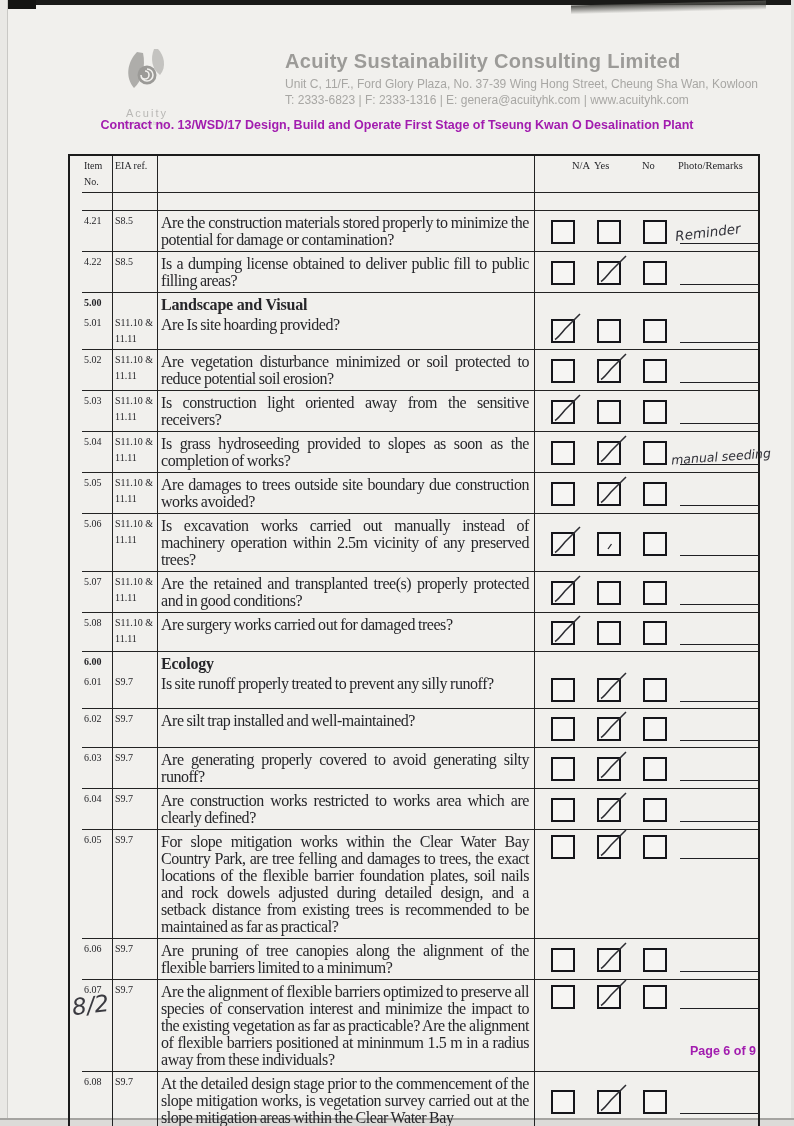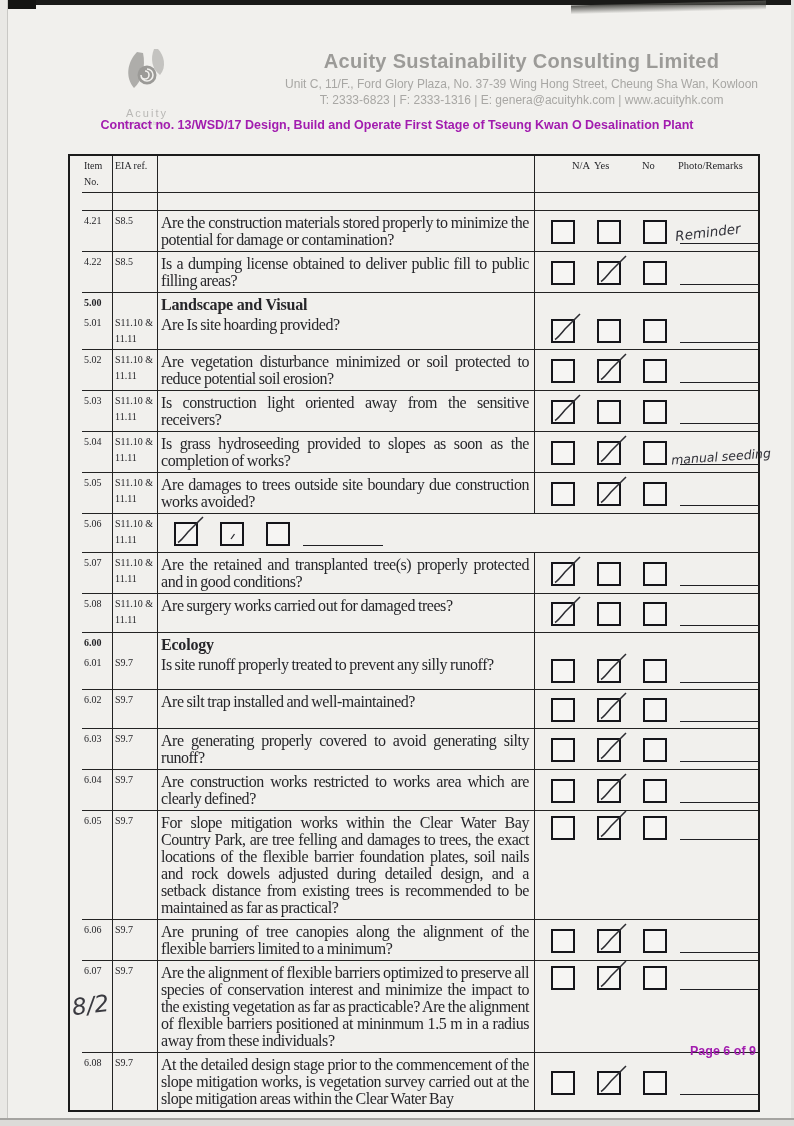--- a/index.html
+++ b/index.html
@@ -10,21 +10,21 @@
   .notch{position:absolute;top:0;left:6px;width:30px;height:9px;background:#141412;}
   .fold{position:absolute;top:3px;right:28px;width:195px;height:9px;
         background:linear-gradient(to bottom,#4a4a46,rgba(74,74,70,0));transform:skewY(-1.4deg);}
   .scan-left{position:absolute;left:0;top:0;bottom:0;width:7px;background:#e9e8e5;border-right:1px solid #c9c8c5;}
   .scan-right{position:absolute;right:0;top:0;bottom:0;width:3px;background:#e4e3e0;}
   .scan-bottom{position:absolute;bottom:0;left:0;width:100%;height:6px;background:#dcdbd8;border-top:2px solid #a5a4a1;}
   
   .logo{position:absolute;left:110px;top:48px;width:74px;text-align:center;}
   .logo-brand{font-family:"Liberation Sans",sans-serif;font-size:11px;letter-spacing:2px;color:#b9b8b5;margin-top:1px;text-align:center;}
   .logo-sub{font-family:"Liberation Sans",sans-serif;font-size:5.5px;letter-spacing:1px;color:#c6c5c2;margin-top:1px;}
-  .coinfo{position:absolute;right:36px;top:50px;text-align:center;font-family:"Liberation Sans",sans-serif;}
+  .coinfo{position:absolute;right:36px;top:50px;text-align:left;font-family:"Liberation Sans",sans-serif;}
   .coname{font-size:20px;font-weight:bold;color:#9c9b98;letter-spacing:.3px;}
   .coaddr{margin-top:4px;font-size:12px;color:#a8a7a4;}
   .cocontact{margin-top:2px;font-size:12px;color:#a8a7a4;}
   .contract-title{position:absolute;top:118px;left:0;width:100%;text-align:center;
         font-family:"Liberation Sans",sans-serif;font-weight:bold;font-size:12.5px;color:#a21caf;}
   
   .table{position:absolute;left:68px;top:154px;width:692px;border:2.2px solid #1b1b1b;box-sizing:border-box;padding-left:12px;}
   .t-row{display:flex;min-height:38px;border-top:1.5px solid #232323;position:relative;}
   .t-row:first-child{border-top:none;}
   .t-head{min-height:31px;}
@@ -268,20 +268,23 @@
           </div>
         </div>
       </div>
       <div class="t-row">
         <div class="c-item">
           <div class="itm">5.06</div>
         </div>
         <div class="c-ref">
           <div class="ref">S11.10 &amp; 11.11</div>
         </div>
+        <div class="c-q">
+          <div class="qtext">Is excavation works carried out manually instead of machinery operation within 2.5m vicinity of any preserved trees?</div>
+        </div>
         <div class="c-right">
           <div class="boxrow v-center">
             <span class="cb cb-na">
               <svg width="20" height="20" viewBox="0 0 20 20" style="overflow:visible">
                 <path d="M2 18.5 C4.5 17 8 13 12 8 L27 -7" fill="none" stroke="#2c2c32" stroke-width="1.5"></path>
               </svg>
             </span>
             <span class="cb cb-yes">
               <svg width="20" height="20" viewBox="0 0 20 20">
                 <path d="M9 15 L12.5 10" fill="none" stroke="#2c2c32" stroke-width="1.3"></path>

